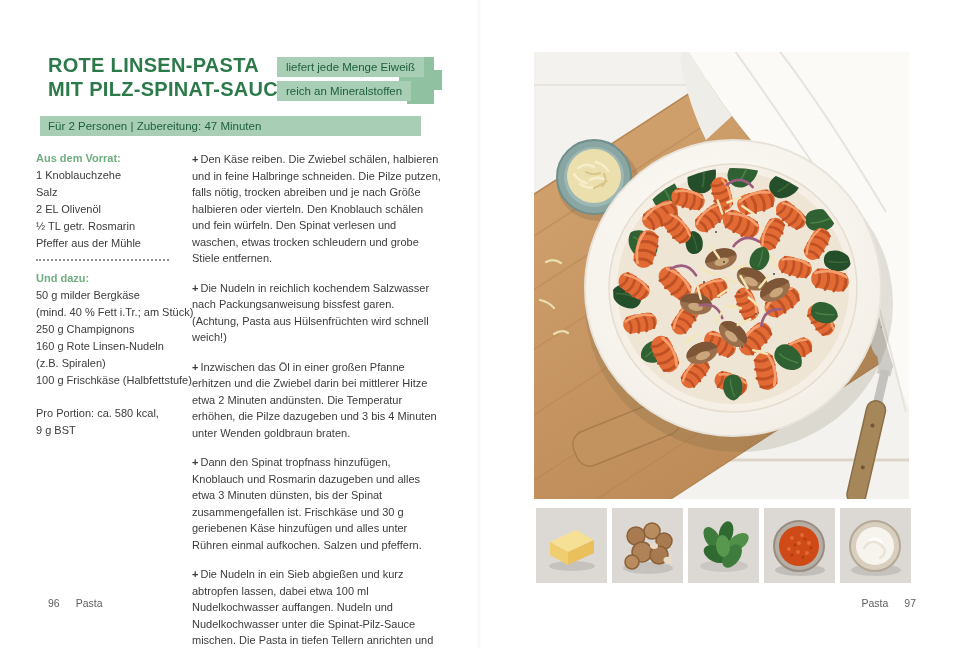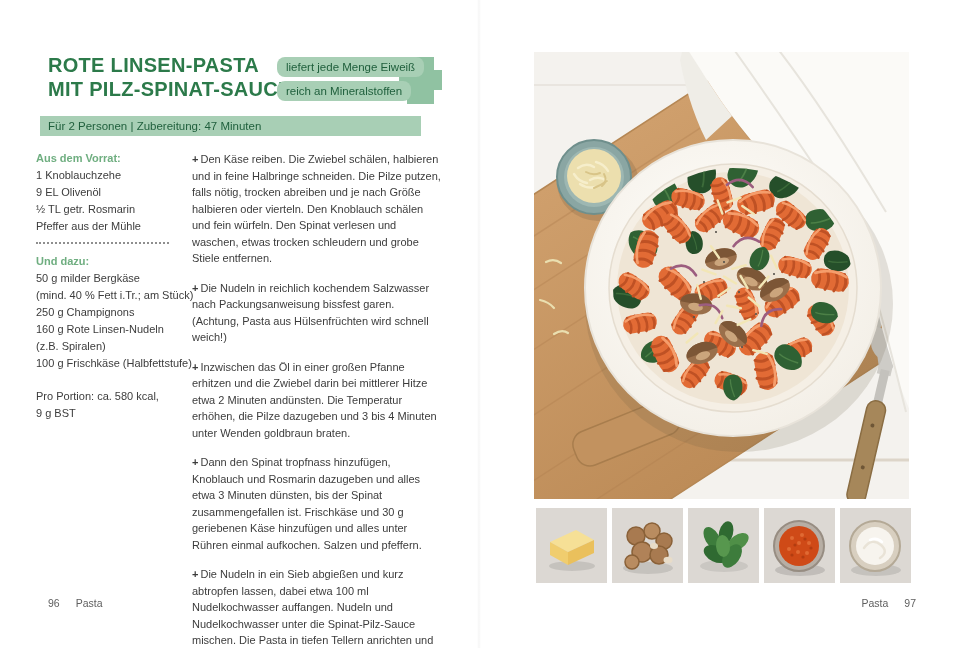--- a/index.html
+++ b/index.html
@@ -3,21 +3,21 @@
 <meta charset="utf-8">
 <style>
   html,body{margin:0;padding:0;background:#ffffff;}
   #spread{position:relative;width:958px;height:648px;background:#ffffff;overflow:hidden;
           font-family:Liberation Sans, sans-serif;}
   
   .title{position:absolute;left:48px;top:53px;font-size:20px;line-height:24px;font-weight:bold;
          letter-spacing:.3px;color:#2c7a4a;}
   .badges{position:absolute;left:277px;top:57px;z-index:2;}
   .badge{background:#a8cfb5;color:#1f5f3c;font-size:11.5px;line-height:20px;height:20px;
-         padding:0 9px;margin-bottom:4px;width:fit-content;white-space:nowrap;border-radius:8px;}
+         padding:0 9px;margin-bottom:4px;width:fit-content;white-space:nowrap;}
   .plus{position:absolute;left:399px;top:57px;width:43px;height:47px;z-index:1;}
   .plus .v{position:absolute;left:8px;top:0;width:27px;height:47px;background:#90c2a2;}
   .plus .h{position:absolute;left:0;top:13px;width:43px;height:20px;background:#90c2a2;}
   .infobar{position:absolute;left:40px;top:116px;width:381px;height:20px;background:#a8cfb5;
            color:#1f5f3c;font-size:11.5px;line-height:20px;padding-left:8px;box-sizing:border-box;
            white-space:nowrap;}
   .ingcol{position:absolute;left:36px;top:150px;width:150px;font-size:11px;line-height:17px;
           color:#3c3c3c;}
   .ingcol .ghead{color:#6fae80;font-weight:bold;}
   .ingcol div{white-space:nowrap;}
@@ -56,21 +56,22 @@
       <div class="badge">liefert jede Menge Eiweiß</div>
       <div class="badge">reich an Mineralstoffen</div>
     </div>
 
   <div class="infobar">Für 2 Personen | Zubereitung: 47 Minuten</div>
 
   <div class="ingcol">
     <div class="ghead">Aus dem Vorrat:</div>
     <div>
         <div>1 Knoblauchzehe</div>
-        <div>9 EL Olivenöl</div>
+        <div>Salz</div>
+        <div>2 EL Olivenöl</div>
         <div>½ TL getr. Rosmarin</div>
         <div>Pfeffer aus der Mühle</div>
       </div>
     <hr class="dotted">
     <div class="ghead">Und dazu:</div>
     <div>
         <div>50 g milder Bergkäse</div>
         <div>(mind. 40 % Fett i.Tr.; am Stück)</div>
         <div>250 g Champignons</div>
         <div>160 g Rote Linsen-Nudeln</div>

